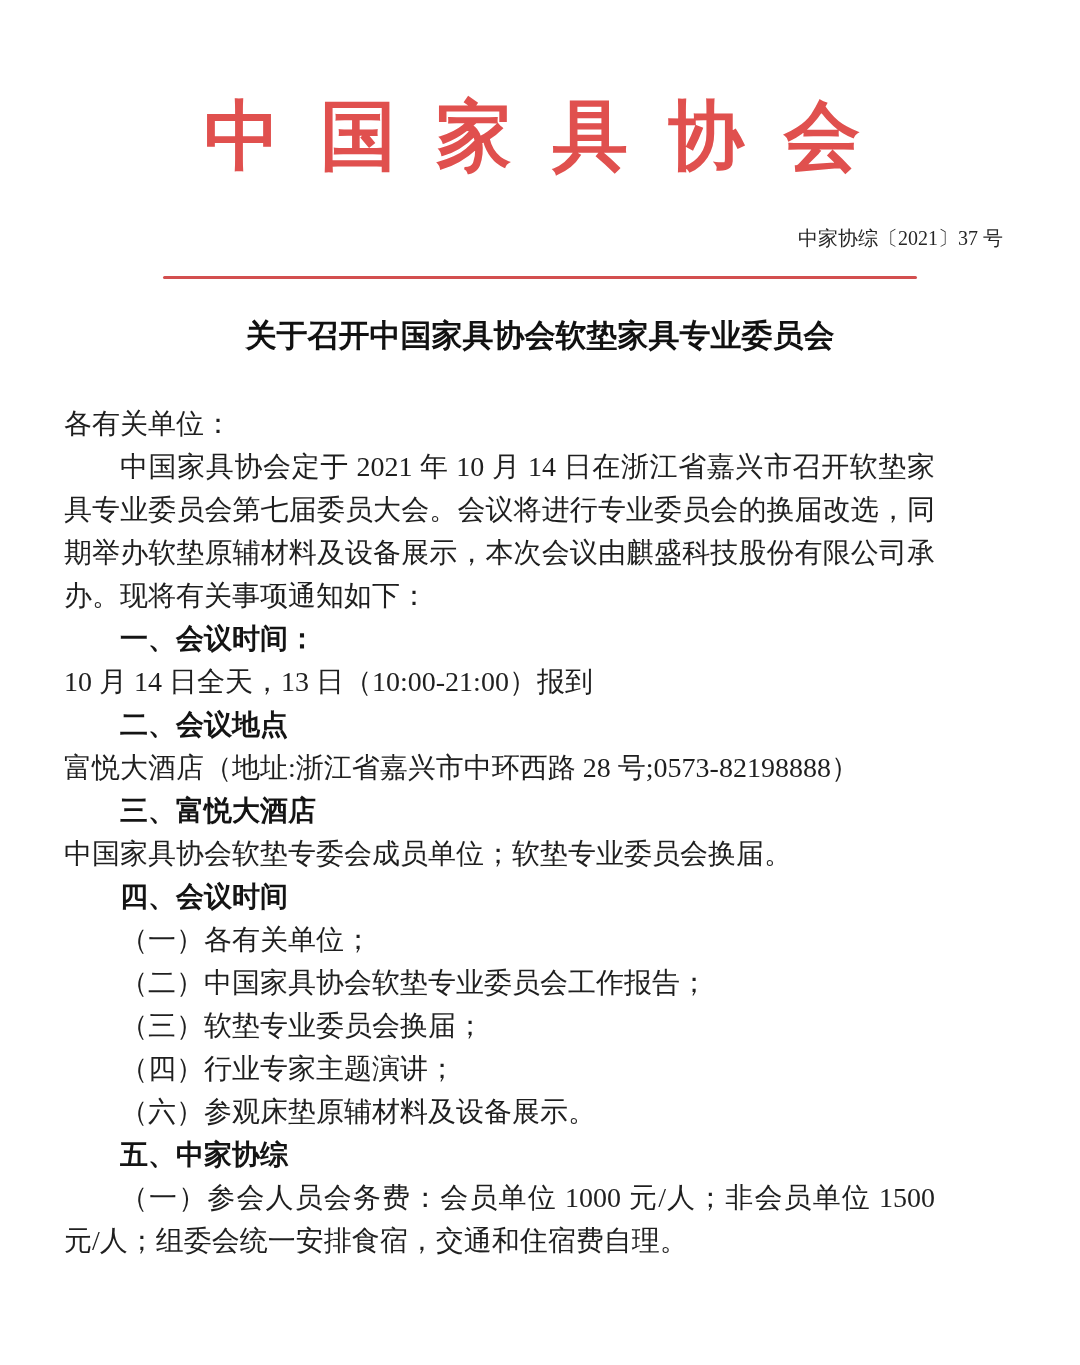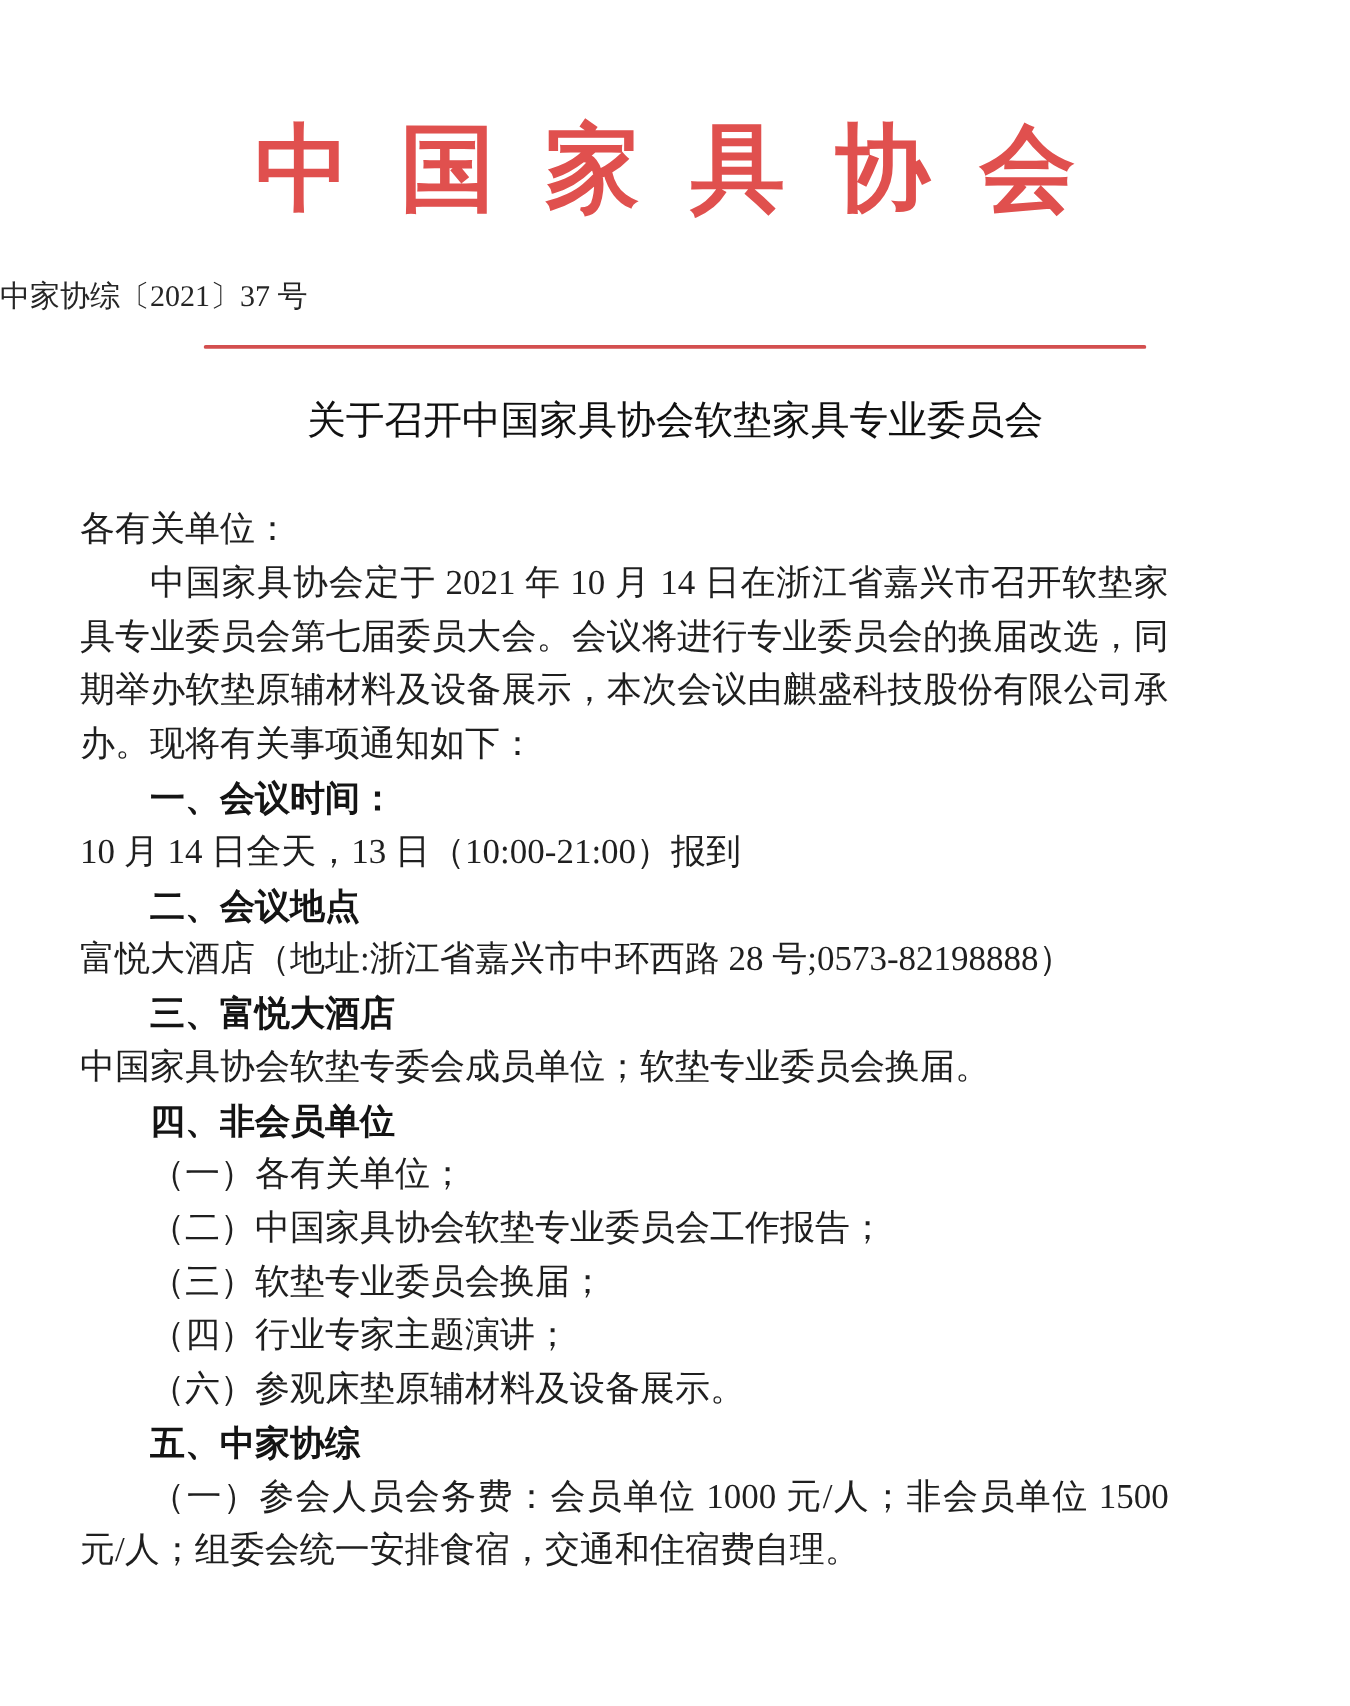--- a/index.html
+++ b/index.html
@@ -20,37 +20,38 @@
     text-align: center;
     font-size: 76px;
     line-height: 92px;
     font-weight: bold;
     letter-spacing: 40px;
     color: #e0504e;
     white-space: nowrap;
   }
   .doc-number {
     margin-top: 38px;
-    padding-right: 105px;
-    font-size: 24px;
+    text-align: right;
+    padding-right: 77px;
+    font-size: 20px;
     line-height: 36px;
     color: #262626;
   }
   .red-line {
     margin: 20px auto 0 auto;
     width: 754px;
     height: 3px;
     background: #d34f4f;
     border-radius: 2px;
   }
   .title {
     margin-top: 34px;
     text-align: center;
     font-size: 31px;
-    font-weight: normal;
+    font-weight: bold;
     line-height: 45px;
     color: #111111;
   }
   .title-line { display: block; }
   .body {
     margin-top: 44px;
     padding-left: 64px;
     padding-right: 145px;
   }
   .para {
@@ -84,21 +85,21 @@
   <div class="body">
     <p class="para">各有关单位：</p>
     <p class="para indent">中国家具协会定于 2021 年 10 月 14 日在浙江省嘉兴市召开软垫家具专业委员会第七届委员大会。会议将进行专业委员会的换届改选，同期举办软垫原辅材料及设备展示，本次会议由麒盛科技股份有限公司承办。现将有关事项通知如下：</p>
     <div id="sections">
         <p class="para heading indent">一、会议时间：</p>
         <p class="para">10 月 14 日全天，13 日（10:00-21:00）报到</p>
         <p class="para heading indent">二、会议地点</p>
         <p class="para">富悦大酒店（地址:浙江省嘉兴市中环西路 28 号;0573-82198888）</p>
         <p class="para heading indent">三、富悦大酒店</p>
         <p class="para">中国家具协会软垫专委会成员单位；软垫专业委员会换届。</p>
-        <p class="para heading indent">四、非会员单位</p>
+        <p class="para heading indent">四、会议时间</p>
         <p class="para indent">（一）各有关单位；</p>
         <p class="para indent">（二）中国家具协会软垫专业委员会工作报告；</p>
         <p class="para indent">（三）软垫专业委员会换届；</p>
         <p class="para indent">（四）行业专家主题演讲；</p>
         <p class="para indent">（六）参观床垫原辅材料及设备展示。</p>
         <p class="para heading indent">五、中家协综</p>
         <p class="para indent">（一）参会人员会务费：会员单位 1000 元/人；非会员单位 1500 元/人；组委会统一安排食宿，交通和住宿费自理。</p>
       </div>
   </div>
 </div>

